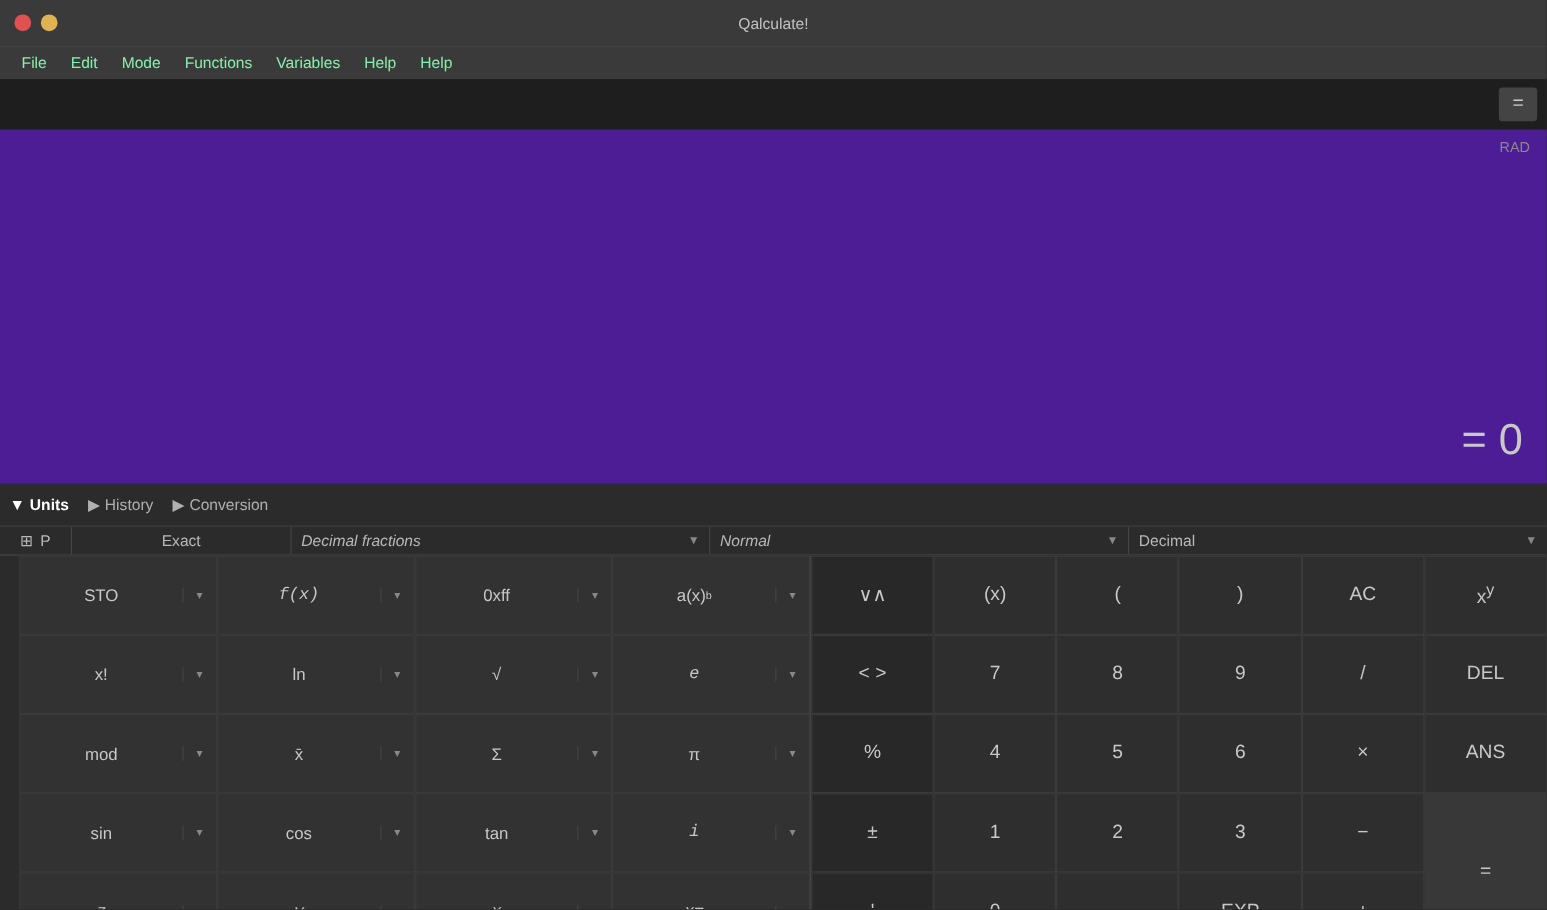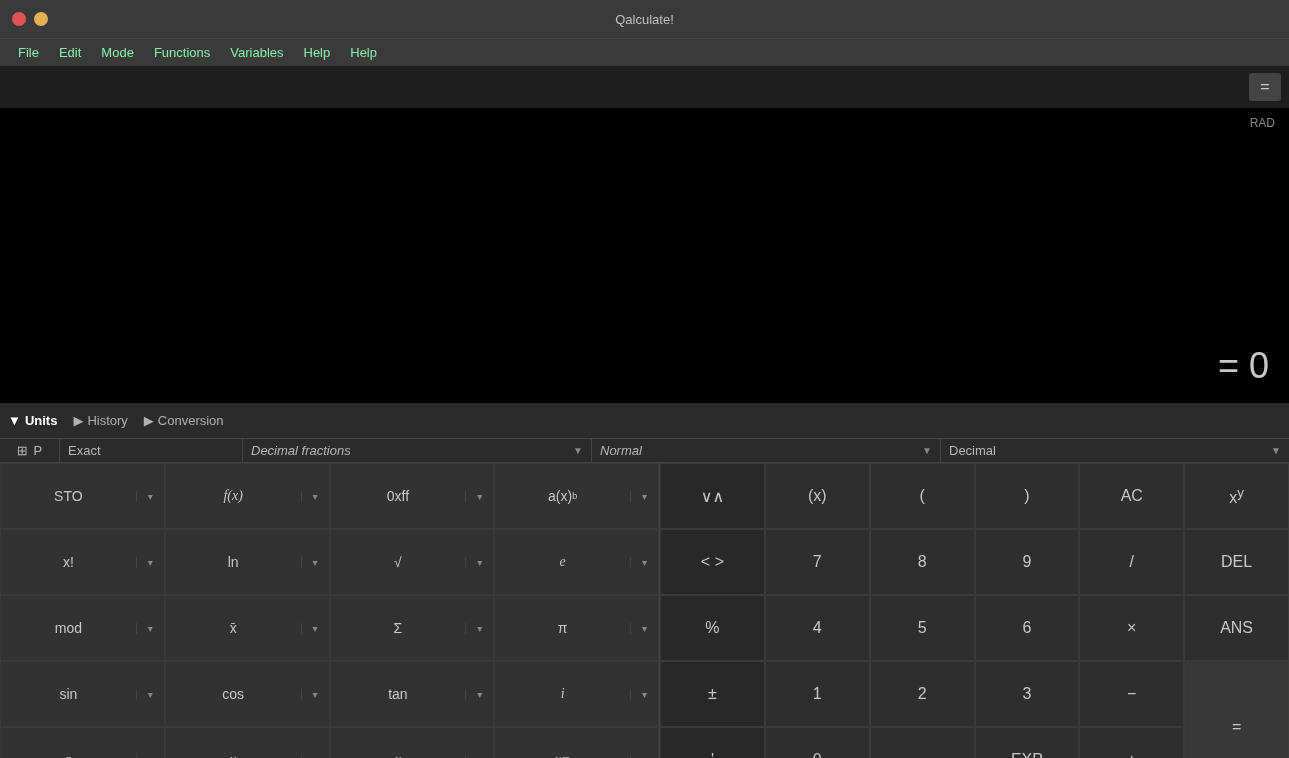--- a/index.html
+++ b/index.html
@@ -88,21 +88,21 @@
       color: #ccc;
       width: 32px;
       height: 28px;
       cursor: pointer;
       font-size: 16px;
       border-radius: 3px;
     }
 
     
     .result-area {
-      background: #000000;
+      background: #4c1d95;
       flex: 1;
       position: relative;
       min-height: 120px;
     }
     .rad-label {
       position: absolute;
       top: 8px;
       right: 14px;
       color: #888;
       font-size: 12px;
@@ -148,31 +148,32 @@
       align-items: center;
       padding: 4px 8px;
       border-right: 1px solid #444;
       cursor: pointer;
       font-size: 13px;
       color: #b8b8b8;
       gap: 6px;
     }
     .dd-cell:last-child { border-right: none; gap: 44px; }
     .dd-grid { width: 60px; justify-content: center; }
-    .dd-exact { flex: 1; justify-content: flex-start; }
+    .dd-exact { flex: 1; justify-content: center; }
     .dd-decfrac { flex: 2; font-style: italic; }
     .dd-normal { flex: 2; font-style: italic; }
     .dd-decimal { flex: 2; }
     .dd-arrow { margin-left: auto; color: #888; font-size: 10px; }
 
     
     .calc-body {
       display: flex;
       flex: 1;
       overflow: hidden;
+      margin-left: 16px;
     }
 
     
     .left-keypad {
       display: grid;
       grid-template-columns: repeat(4, 1fr);
       background: #2b2b2b;
       border-right: 1px solid #444;
       width: 660px;
       flex-shrink: 0;
@@ -204,21 +205,21 @@
     .key-arrow {
       display: flex;
       align-items: center;
       justify-content: center;
       border-left: 1px solid #444;
       color: #888;
       font-size: 10px;
       cursor: pointer;
     }
     .key sup { font-size: 9px; }
-    .key-italic { font-style: italic; font-family: Liberation Serif, serif; }
+    .key-italic { font-style: italic; font-family: Liberation Mono, monospace; }
 
     
     .right-numpad {
       flex: 1;
       display: grid;
       grid-template-columns: repeat(6, 1fr);
       background: #2b2b2b;
     }
     .num-key {
       display: flex;

